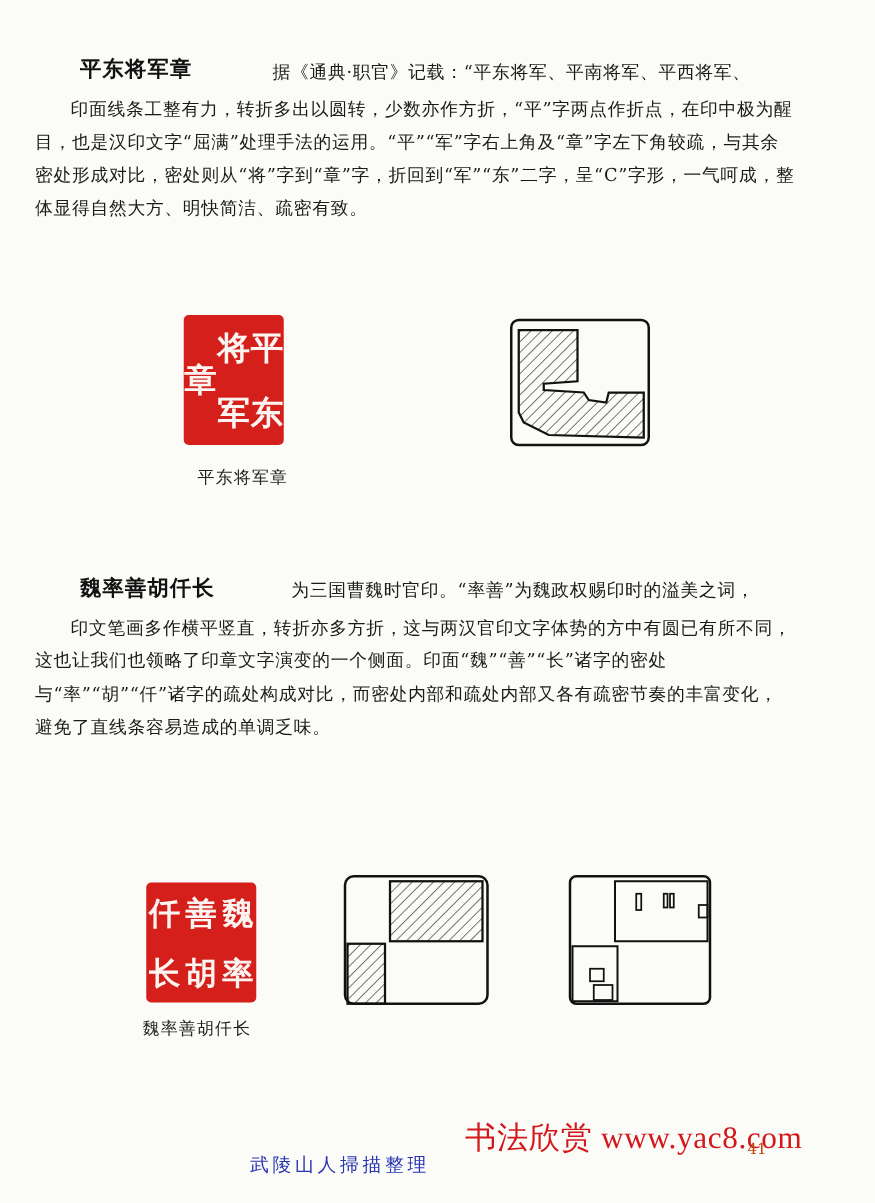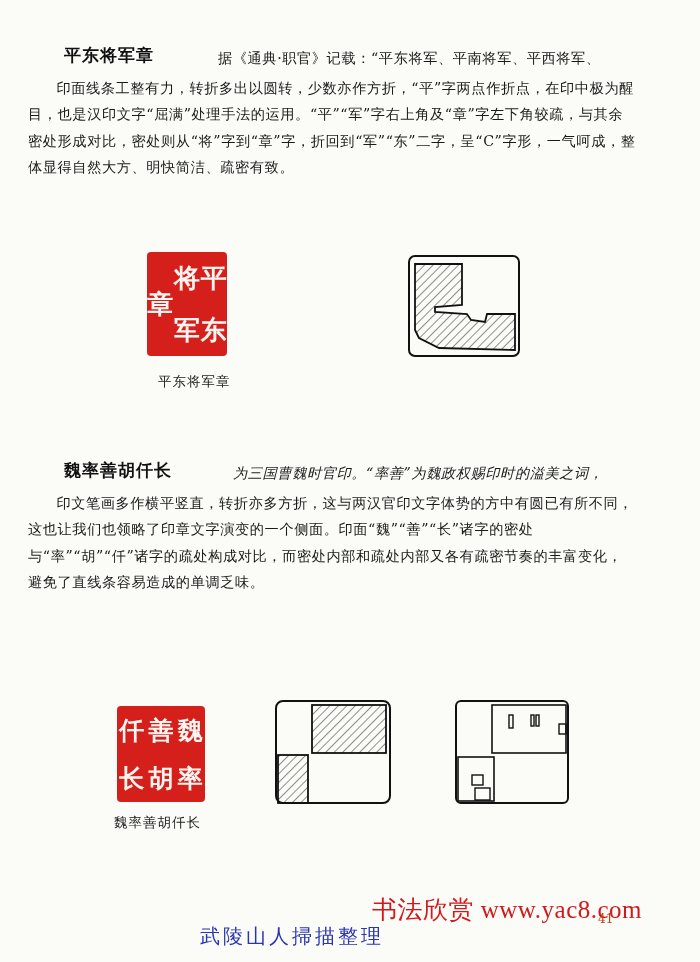--- a/index.html
+++ b/index.html
@@ -25,21 +25,21 @@
     font-family: "DejaVu Serif", serif; font-weight: bold;
     border-radius: 4px;
   }
   .seal span { display:flex; align-items:center; justify-content:center; color:#fbf4f0; }
   .caption { position: absolute; font-size: 13.5px; letter-spacing: 1px; color: #222;
     font-family: "DejaVu Sans", "Liberation Sans", sans-serif; }
   .diagram { position: absolute; }
   .watermark-red { position: absolute; left: 372px; top: 893px; color: #d3181b;
     font-size: 25px; font-family: Liberation Serif, serif; letter-spacing: 0.5px; }
   .watermark-blue { position: absolute; left: 200px; top: 923px; color: #2a35b0;
-    font-size: 20px; letter-spacing: 3px; font-family: "DejaVu Sans", sans-serif; }
+    font-size: 15px; letter-spacing: 3px; font-family: "DejaVu Sans", sans-serif; }
   .page-num { position: absolute; left: 598px; top: 912px; font-size: 12px; color: #c2410c; }
 </style>
 </head>
 <body>
 
 <div class="section-title" style="left:64px; top:44px;">平东将军章</div>
 <div class="para" style="top:42px;">
   <p style="padding-left:190px;"><span>据《通典·职官》记载：“平东将军、平南将军、平西将军、</span></p>
   <p class="indent">印面线条工整有力，转折多出以圆转，少数亦作方折，“平”字两点作折点，在印中极为醒目，也是汉印文字“屈满”处理手法的运用。“平”“军”字右上角及“章”字左下角较疏，与其余密处形成对比，密处则从“将”字到“章”字，折回到“军”“东”二字，呈“C”字形，一气呵成，整体显得自然大方、明快简洁、疏密有致。</p>
 </div>
@@ -58,21 +58,21 @@
     <pattern id="hatch" width="6" height="6" patternUnits="userSpaceOnUse" patternTransform="rotate(45)">
       <line x1="0" y1="0" x2="0" y2="6" stroke="#222" stroke-width="1"></line>
     </pattern>
   </defs>
   <rect x="4" y="6" width="110" height="100" rx="6" fill="none" stroke="#111" stroke-width="2"></rect>
   <path d="M10 14 L57 14 L57 55 L30 57 L30 62 L62 64 L66 70 L80 72 L82 64 L110 64 L110 100 L34 98 L14 88 L10 80 Z" fill="url(#hatch)" stroke="#111" stroke-width="1.8"></path>
 </svg>
 
 <div class="section-title" style="left:64px; top:459px;">魏率善胡仟长</div>
 <div class="para" style="top:457px;">
-  <p style="padding-left:205px;font-style:italic;"><span>为三国曹魏时官印。“率善”为魏政权赐印时的溢美之词，</span></p>
+  <p style="padding-left:205px;"><span>为三国曹魏时官印。“率善”为魏政权赐印时的溢美之词，</span></p>
   <p class="indent">印文笔画多作横平竖直，转折亦多方折，这与两汉官印文字体势的方中有圆已有所不同，这也让我们也领略了印章文字演变的一个侧面。印面“魏”“善”“长”诸字的密处与“率”“胡”“仟”诸字的疏处构成对比，而密处内部和疏处内部又各有疏密节奏的丰富变化，避免了直线条容易造成的单调乏味。</p>
 </div>
 
 <div class="seal" style="left:117px; top:706px; width:88px; height:96px; grid-template-columns: repeat(3,1fr); grid-template-rows: 1fr 1fr; font-size:25px;">
   <span>仟</span>
   <span>善</span>
   <span>魏</span>
   <span>长</span>
   <span>胡</span>
   <span>率</span>

